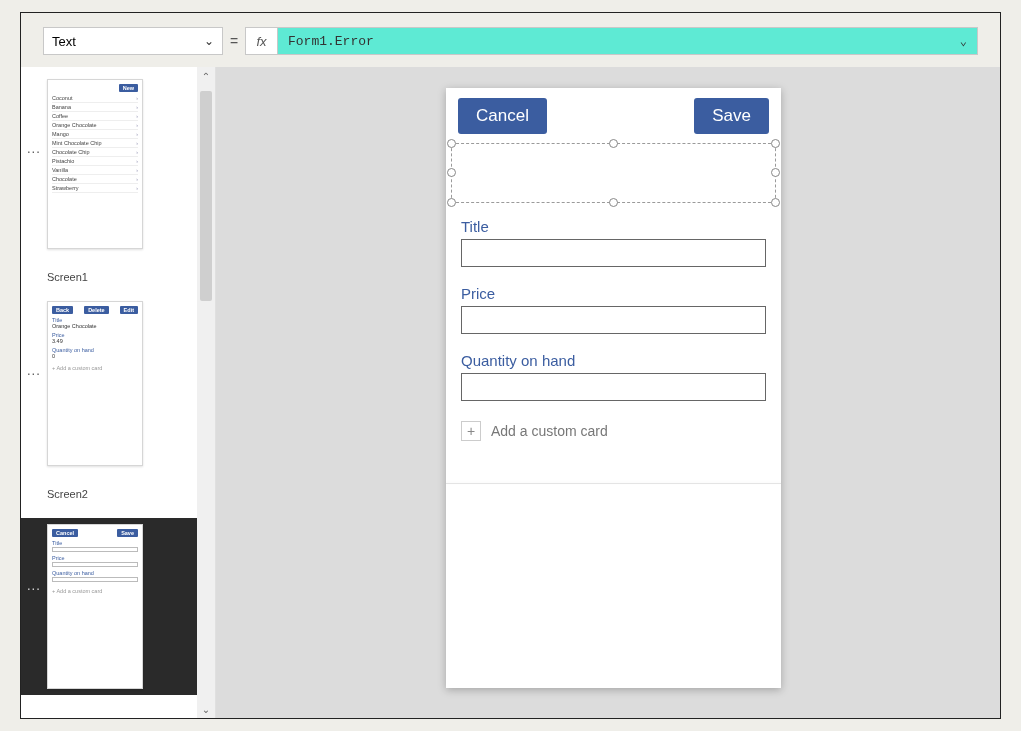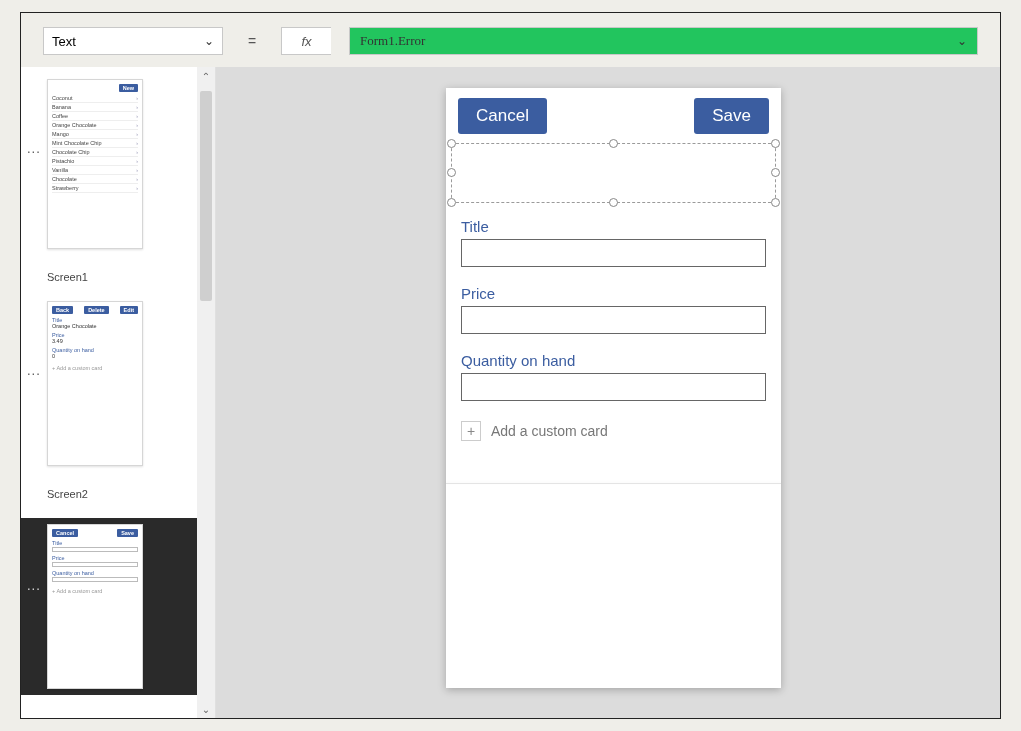--- a/index.html
+++ b/index.html
@@ -17,54 +17,54 @@
     border: 1px solid #222;
     background: #efeee9;
   }
   
   .formula-row {
     position: absolute;
     left: 22px; right: 22px; top: 14px;
     height: 28px;
     display: flex;
     align-items: stretch;
-    gap: 18px;
+    gap: 0;
   }
   .property-select {
     width: 180px;
     background: #fff;
     border: 1px solid #c8c8c8;
     display: flex;
     align-items: center;
     padding: 0 8px;
     justify-content: space-between;
     font-size: 13px;
     cursor: pointer;
   }
   .chev { font-size: 12px; color: #333; }
   .eq-box {
     width: 22px;
     display: flex; align-items: center; justify-content: center;
     font-size: 14px; color: #555;
   }
   .fx-box {
-    width: 50px;
+    width: 32px;
     border: 1px solid #c8c8c8;
     border-right: none;
     background: #fff;
     display: flex; align-items: center; justify-content: center;
     font-style: italic; font-size: 13px; color: #555;
   }
   .formula-input {
     flex: 1;
     border: 1px solid #c8c8c8;
-    background: #22c55e;
+    background: #5eead4;
     display: flex; align-items: center;
     padding: 0 10px;
-    font-family: Liberation Serif, serif;
+    font-family: Liberation Mono, monospace;
     font-size: 13px;
     color: #333;
     justify-content: space-between;
   }
   
   .thumb-panel {
     position: absolute;
     left: 0; top: 54px; bottom: 0;
     width: 195px;
     background: #fff;

